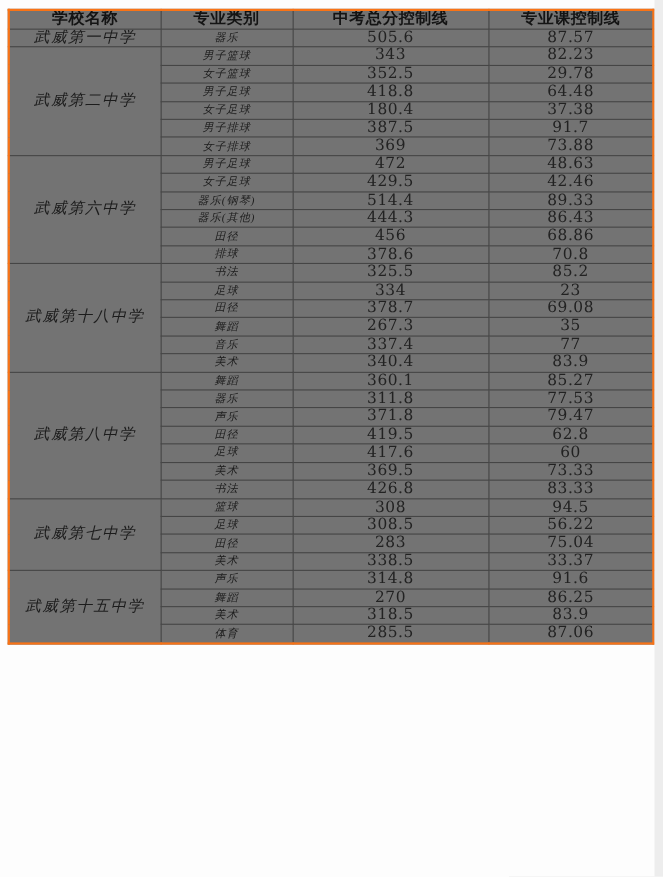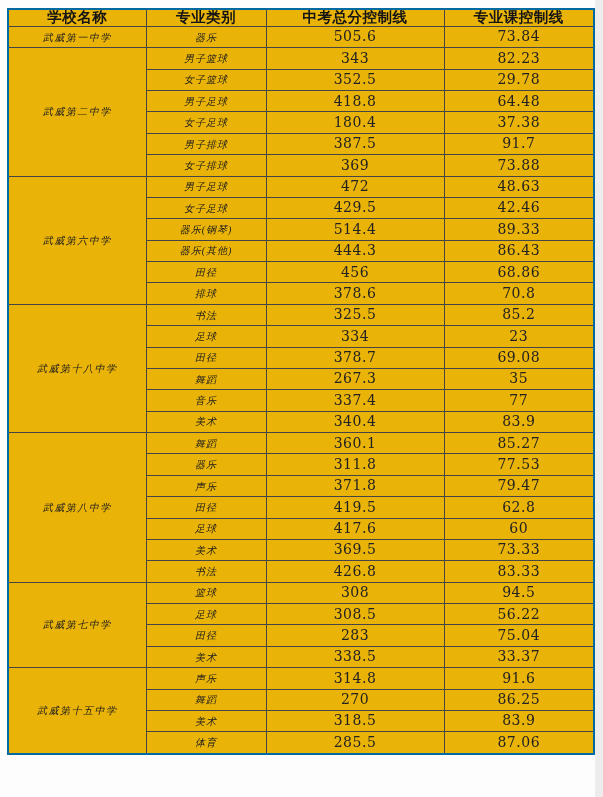--- a/index.html
+++ b/index.html
@@ -23,45 +23,45 @@
     right: 0; top: 0;
     width: 8px; height: 100%;
     background: #ededed;
     pointer-events: none;
   }
   table.score-table {
     position: absolute;
     left: 7px;
     top: 8px;
     width: 586px;
-    height: 747px;
+    height: 578px;
     border-collapse: collapse;
     table-layout: fixed;
-    background: #eab308;
-    border: 2px solid #0369a1;
+    background: #737373;
+    border: 2px solid #f97316;
   }
   .score-table th,
   .score-table td {
     border: 1px solid #454545;
     text-align: center;
     vertical-align: middle;
     padding: 0 2px;
     overflow: hidden;
     white-space: nowrap;
     line-height: 1.1;
   }
   .score-table th {
     font-family: "Liberation Sans", sans-serif;
     font-weight: bold;
     font-size: 14.5px;
     color: #141414;
     letter-spacing: 0.5px;
   }
   .score-table td.school {
-    font-size: 10px;
+    font-size: 14px;
     font-style: italic;
     letter-spacing: 1.5px;
   }
   .score-table td.category {
     font-size: 10px;
     font-style: italic;
     letter-spacing: 1px;
   }
   .score-table td.score {
     font-family: "DejaVu Serif", serif;
@@ -88,21 +88,21 @@
           <th>专业类别</th>
           <th>中考总分控制线</th>
           <th>专业课控制线</th>
         </tr>
     </thead>
     <tbody>
         <tr>
           <td rowspan="1" class="school">武威第一中学</td>
           <td class="category">器乐</td>
           <td class="score">505.6</td>
-          <td class="score">73.84</td>
+          <td class="score">87.57</td>
         </tr>
         <tr>
           <td rowspan="6" class="school">武威第二中学</td>
           <td class="category">男子篮球</td>
           <td class="score">343</td>
           <td class="score">82.23</td>
         </tr>
         <tr>
           <td class="category">女子篮球</td>
           <td class="score">352.5</td>

